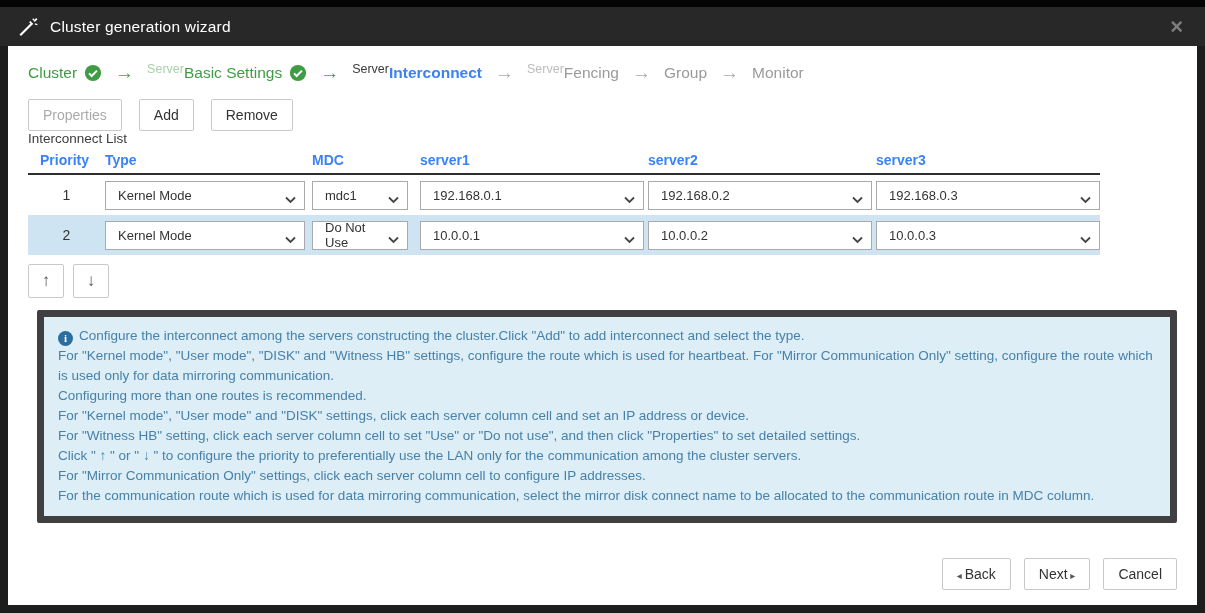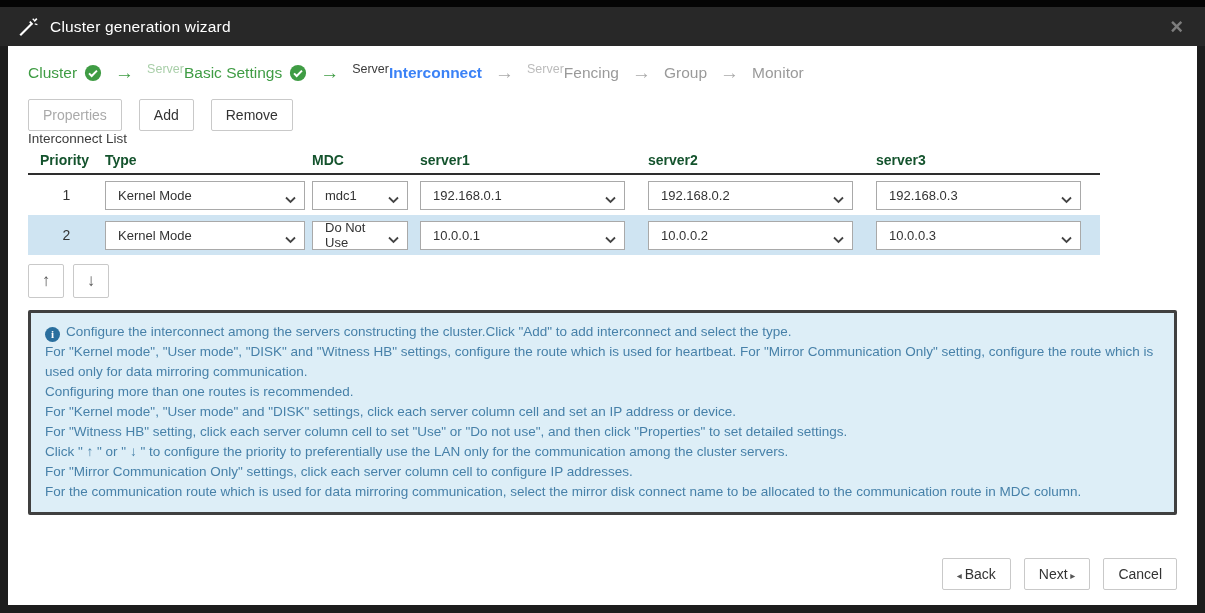--- a/index.html
+++ b/index.html
@@ -45,47 +45,47 @@
     display:inline-block; background:#fff; border:1px solid #c9c9c9; border-radius:2px;
     font-size:14px; color:#333; padding:7px 14px; cursor:pointer; font-family:inherit;
   }
   .btn:disabled { color:#aaa; cursor:default; }
   .toolbar { margin-top:13px; padding-left:8px; display:flex; gap:17px; }
 
   .list-title { padding-left:8px; font-size:13.5px; color:#3c3c3c; }
 
   
   .itable { margin-top:6px; margin-left:8px; width:1072px; }
-  .thead { display:flex; border-bottom:2px solid #2e2e2e; padding-bottom:5px; font-weight:bold; font-size:14px; color:#14532d;justify-content:center; }
+  .thead { display:flex; border-bottom:2px solid #2e2e2e; padding-bottom:5px; font-weight:bold; font-size:14px; color:#3b82f6;justify-content:center; }
   .c-priority { width:77px; text-align:center; }
   .c-type { width:207px; }
   .c-mdc { width:108px; }
   .c-srv { width:228px; }
   .c-srv:last-child { width:224px; }
   .thead .c-priority { text-align:left; padding-left:12px; width:77px; }
   .trow { display:flex; align-items:center; height:40px; }
   .trow.selected { background:#cfe4f2; }
   .trow .c-priority { font-size:14px; color:#333; }
 
   .sel {
     position:relative; background:#fff; border:1px solid #a9a9a9; height:29px;
     display:flex; align-items:center; font-size:13px; color:#333; cursor:pointer;
     padding:0 24px 0 12px;
   }
   .sel .chev { position:absolute; right:8px; top:10px; }
   .sel.w-type { width:200px;text-align:center; }
   .sel.w-mdc { width:96px; }
-  .sel.w-srv { width:205px; }
+  .sel.w-srv { width:224px; }
 
   .updown { margin-top:9px; padding-left:8px; display:flex; gap:9px; }
   .btn.square { width:36px; height:34px; padding:0; font-size:17px; color:#555; }
 
   
   .infobox {
-    margin:12px 8px 0 8px; background:#ddeef7; border:3px solid #404040; border-radius:2px;
+    margin:12px 8px 0 17px; background:#ddeef7; border:7px solid #404040; border-radius:2px;
     padding:9px 14px 10px 14px; color:#4781a9; font-size:13.5px; line-height:20px;
   }
   .infobox .iline { }
   .info-ic {
     display:inline-flex; width:15px; height:15px; border-radius:50%; background:#2a6f9e;
     color:#fff; font-size:11px; font-weight:bold; align-items:center; justify-content:center;
     vertical-align:-2px; margin-right:6px; font-family:"Liberation Serif",serif;
   }
 
   

